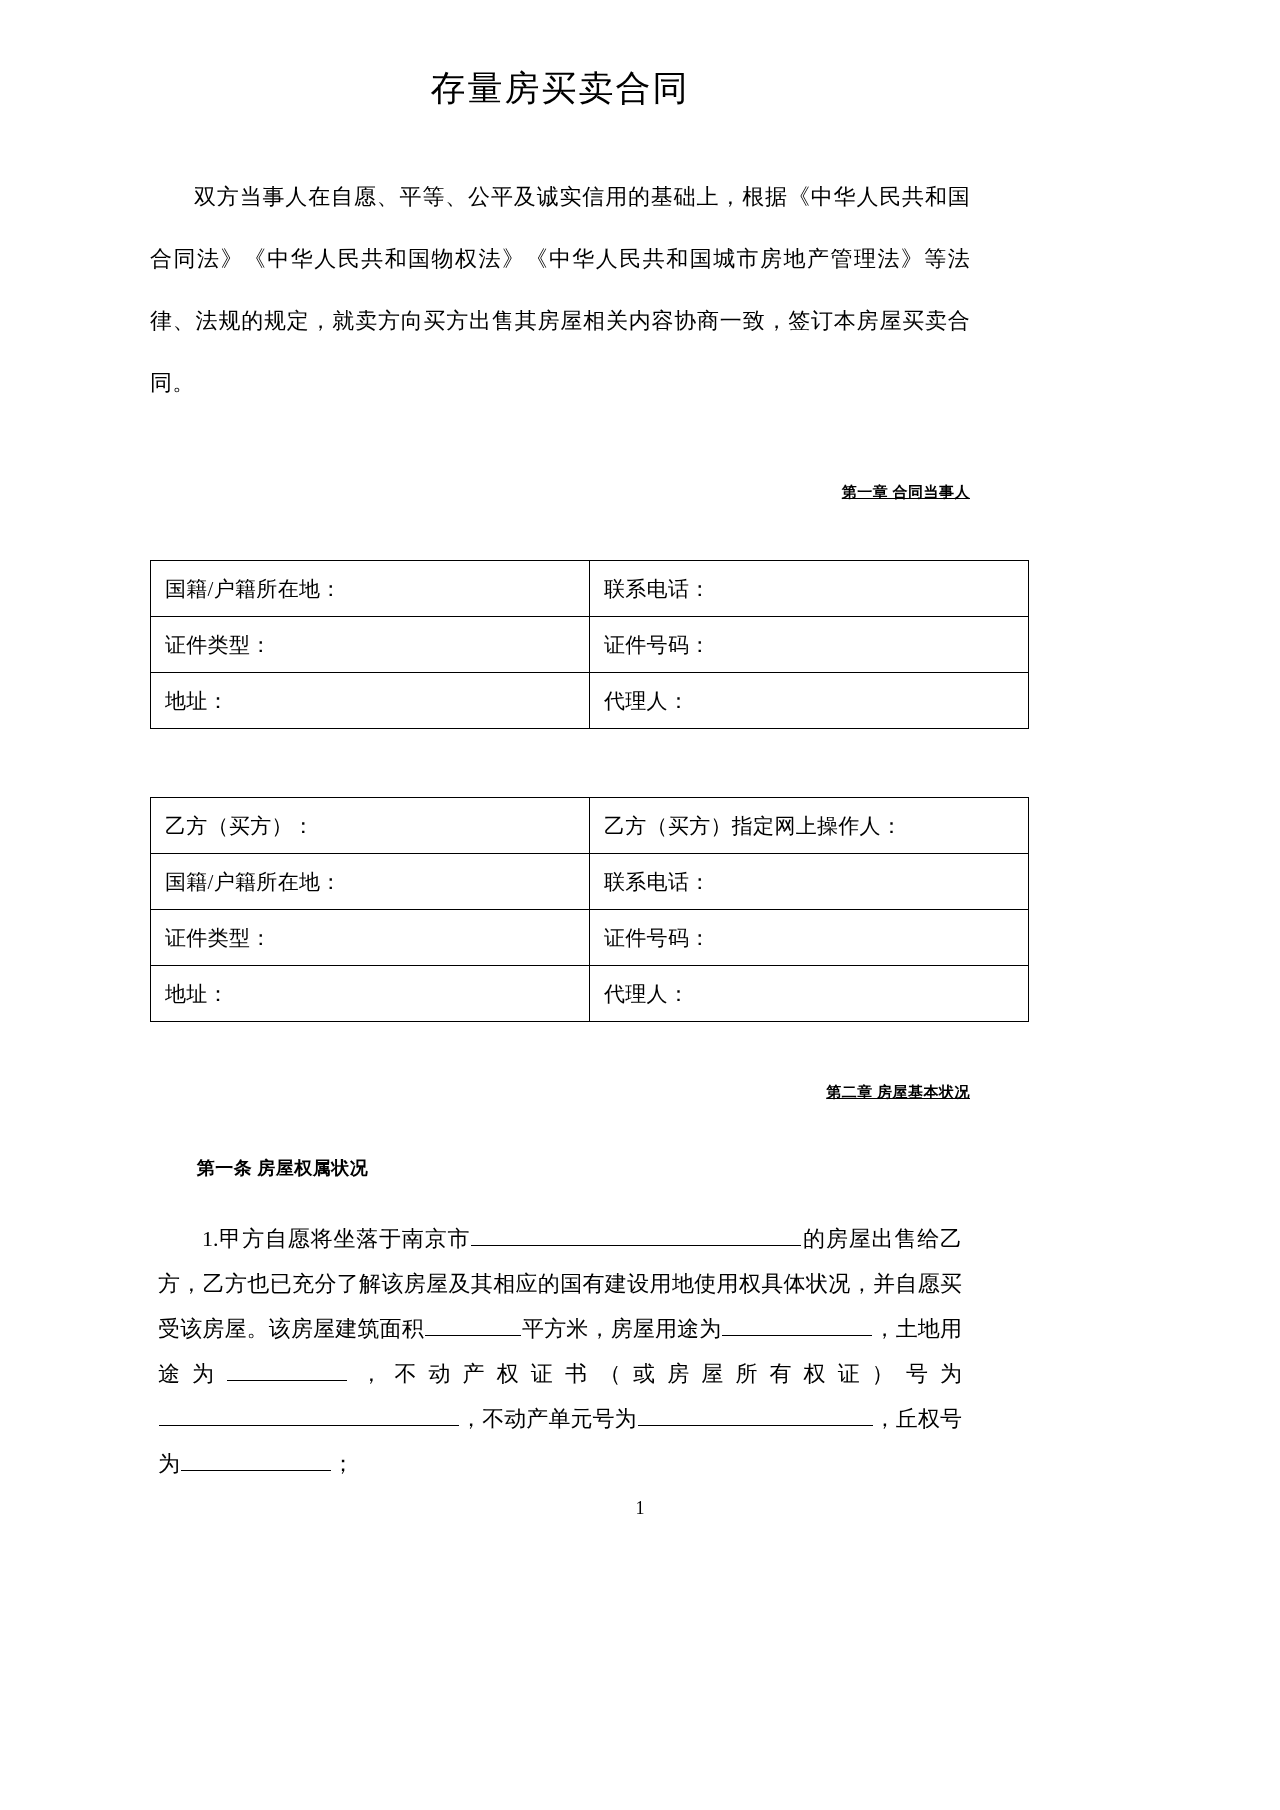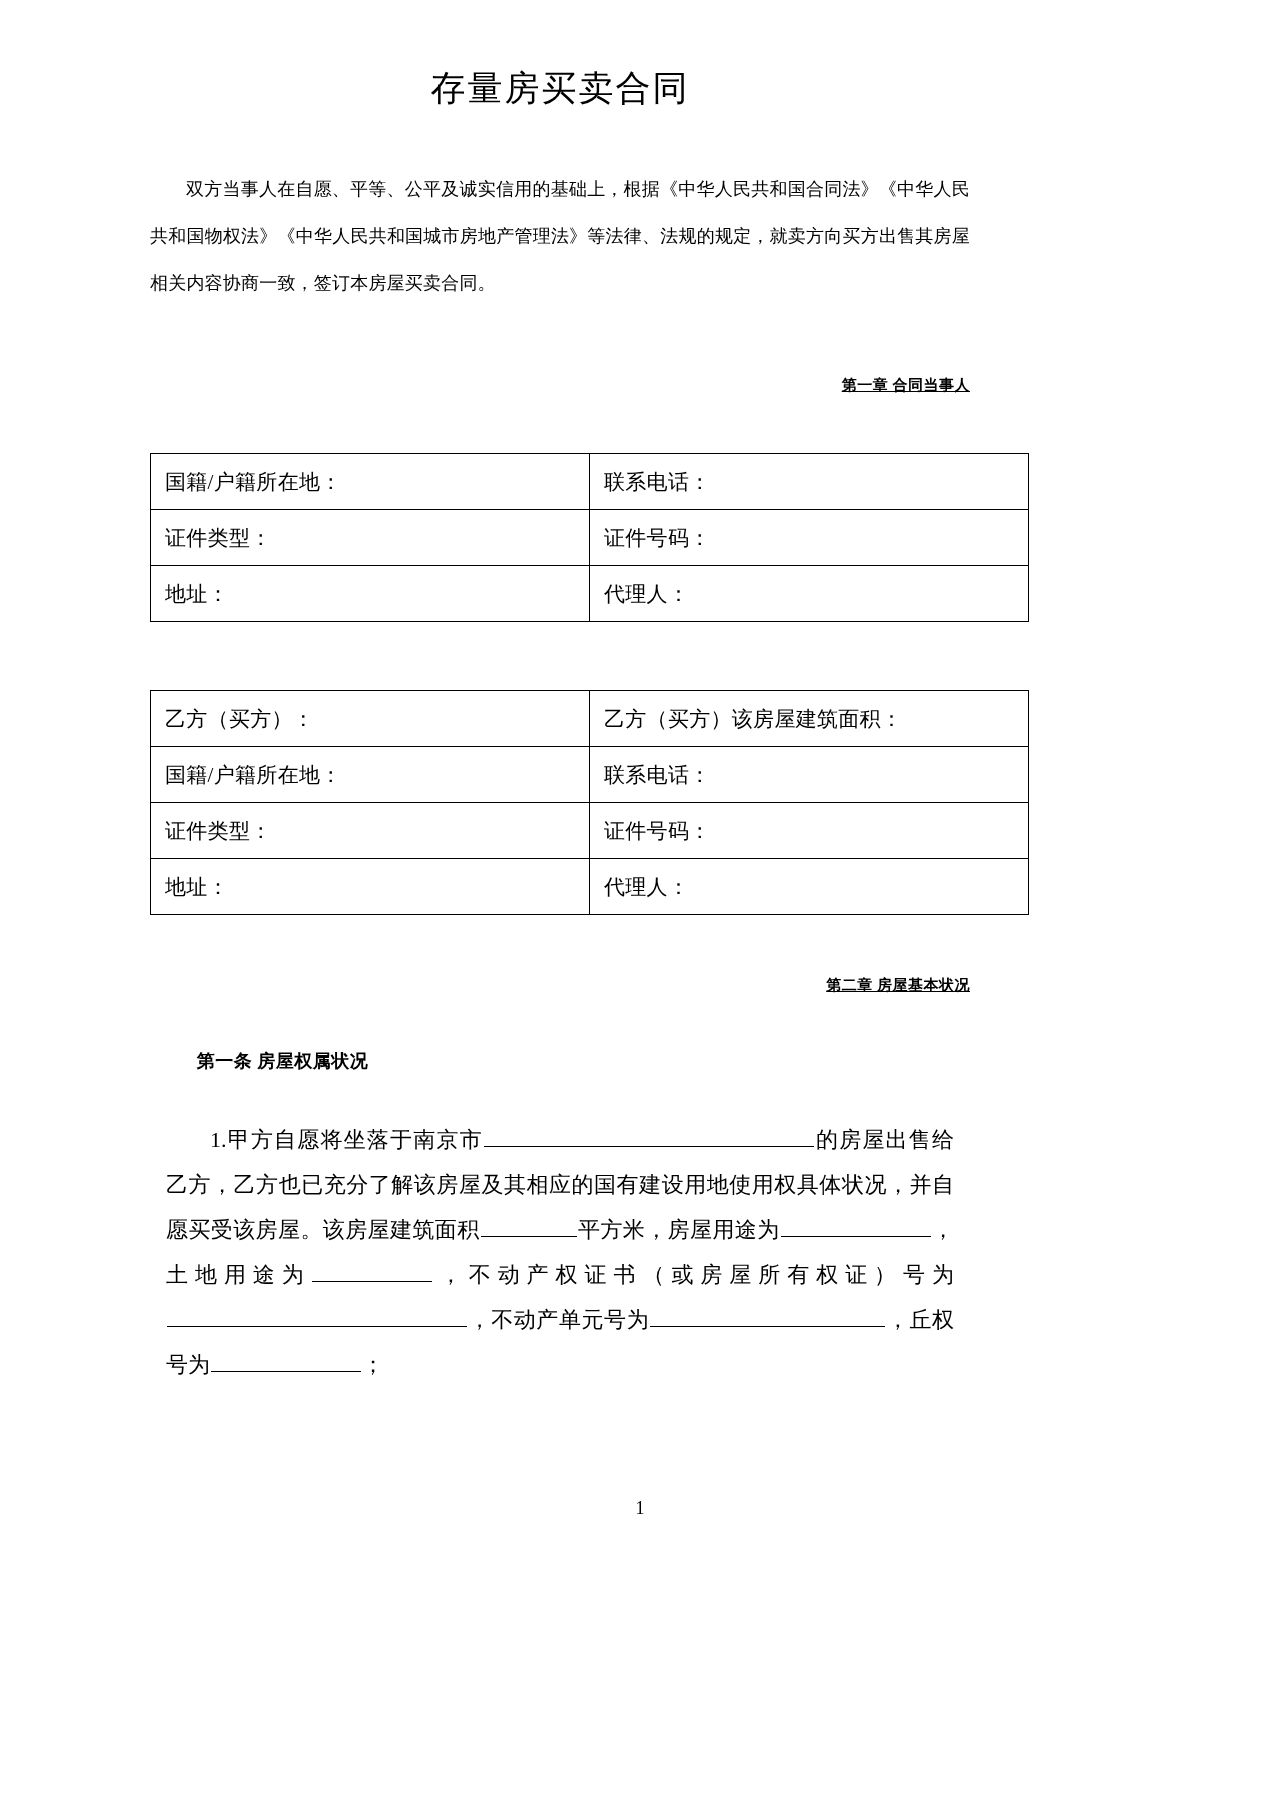--- a/index.html
+++ b/index.html
@@ -36,22 +36,22 @@
     margin: 0;
     padding-top: 68px;
     line-height: 1.2;
     font-family: "Liberation Serif", "DejaVu Serif", serif;
   }
 
   
   .intro-para {
     margin: 0;
     padding-top: 56px;
-    font-size: 18px;
-    line-height: 47px;
+    font-size: 22px;
+    line-height: 62px;
     text-align: justify;
     text-justify: inter-ideograph;
     text-indent: 2em;
     letter-spacing: 0.2px;
   }
 
   
   .chapter-heading {
     text-align: right;
     font-size: 15px;
@@ -70,21 +70,21 @@
     font-weight: bold;
     margin: 0;
     padding-top: 38px;
     padding-left: 2.6em;
     line-height: 36px;
     letter-spacing: 0.5px;
   }
 
   
   .clause-para {
-    margin: 16px;
+    margin: 8px;
     padding-top: 22px;
     font-size: 22px;
     line-height: 45px;
     text-align: justify;
     text-justify: inter-ideograph;
     text-indent: 2em;
   }
   .blank {
     display: inline-block;
     border-bottom: 1.4px solid #000;
@@ -159,21 +159,21 @@
           </tr>
         </tbody>
       </table>
     </div>
 
     <div class="table-2-wrap">
       <table class="party-table">
         <tbody>
           <tr>
             <td class="col-left">乙方（买方）：</td>
-            <td class="col-right">乙方（买方）该房屋建筑面积：</td>
+            <td class="col-right">乙方（买方）指定网上操作人：</td>
           </tr>
           <tr>
             <td class="col-left">国籍/户籍所在地：</td>
             <td class="col-right">联系电话：</td>
           </tr>
           <tr>
             <td class="col-left">证件类型：</td>
             <td class="col-right">证件号码：</td>
           </tr>
           <tr>

